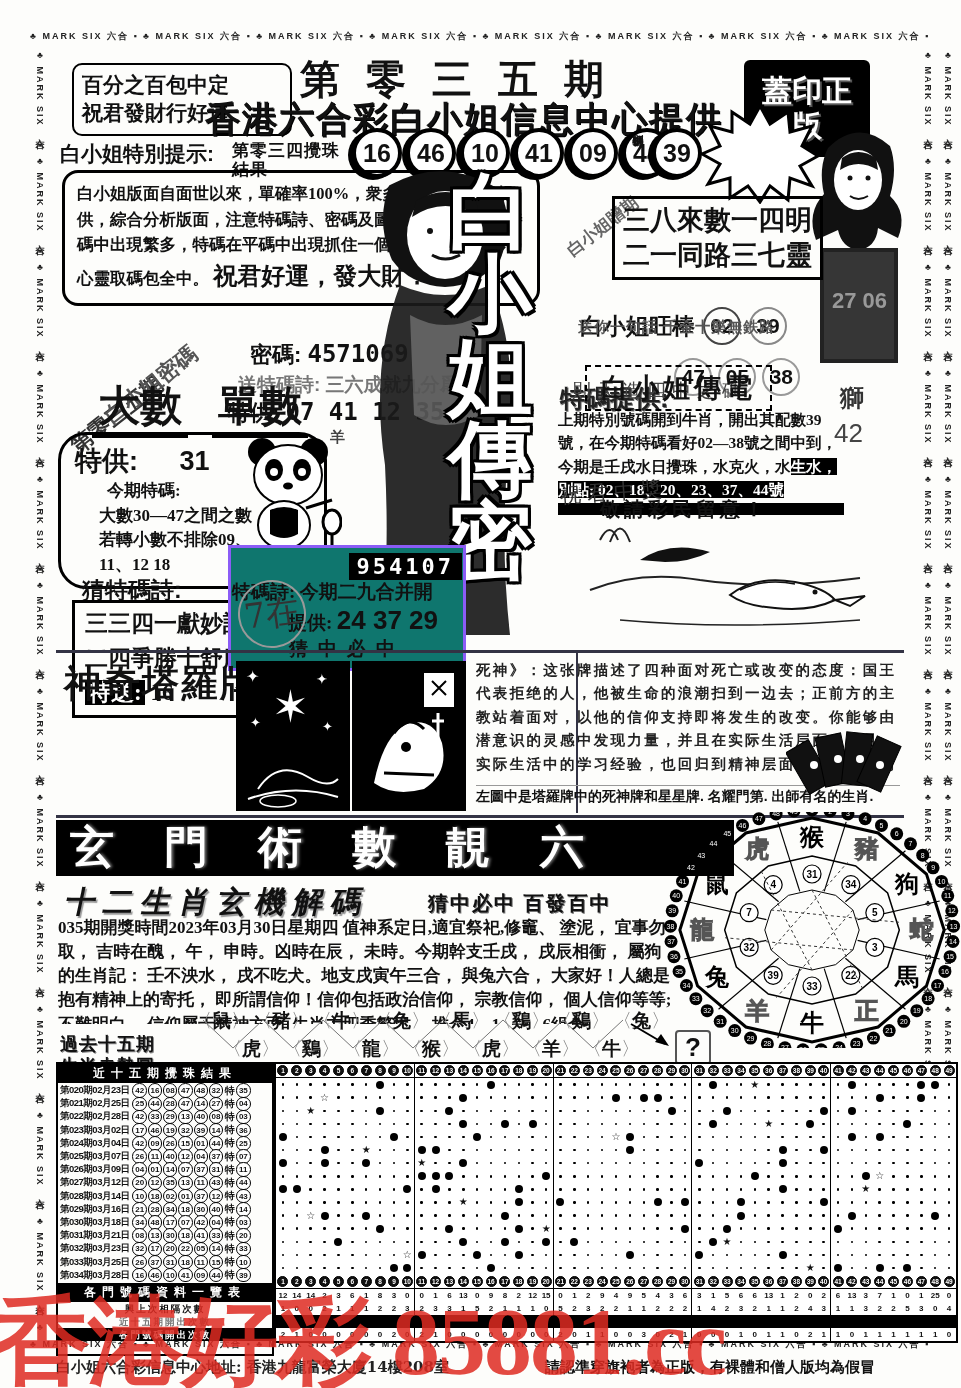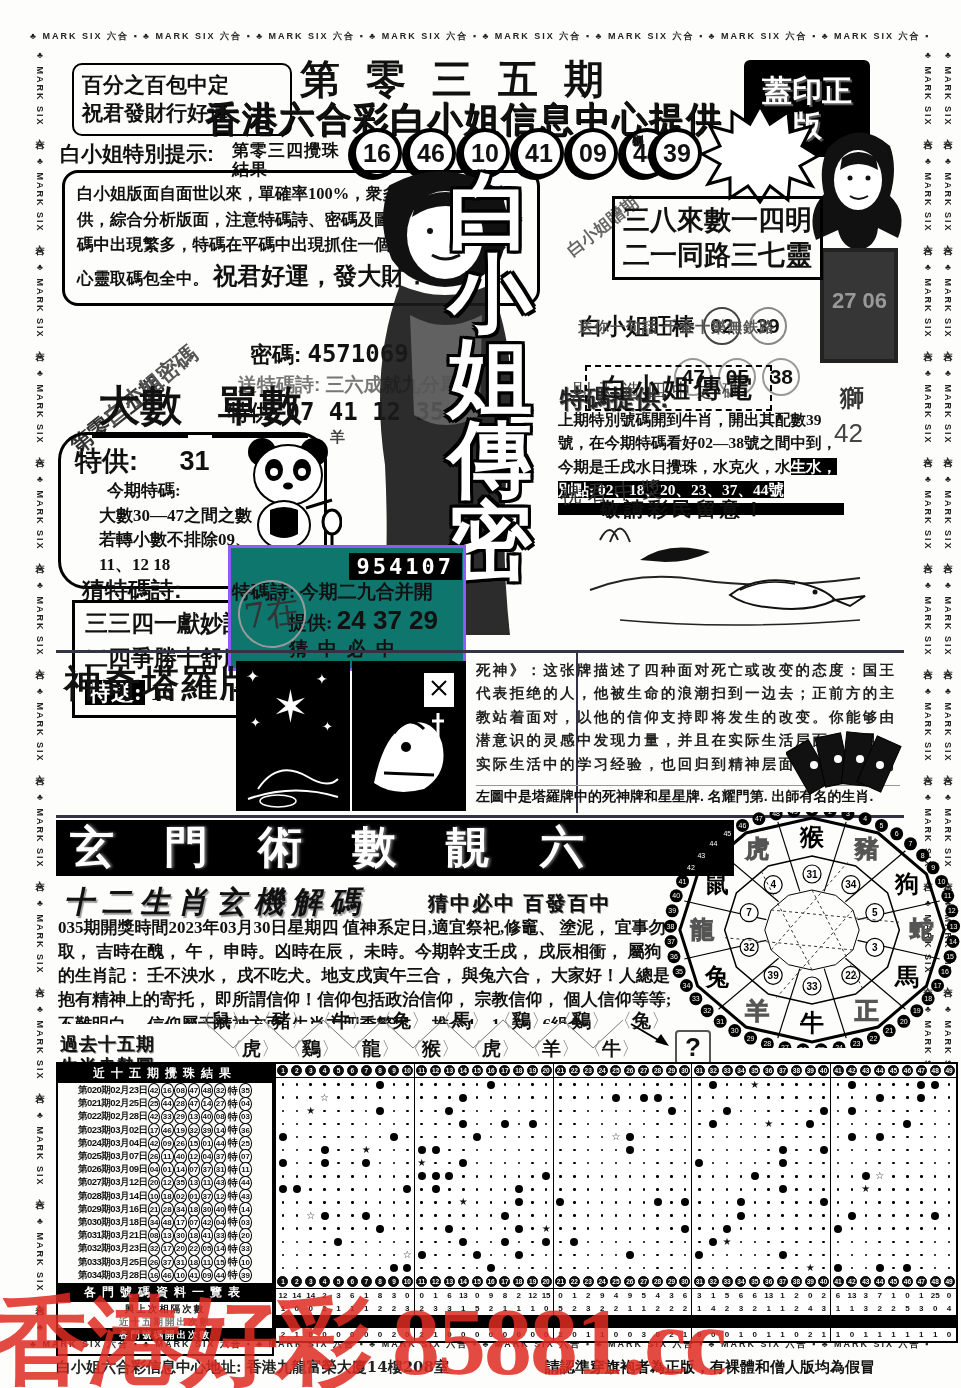--- a/index.html
+++ b/index.html
@@ -525,21 +525,21 @@
       <div class="zitem" style="left: 308px; top: 0px;"><span class="br">〈</span>鷄<span class="br">〉</span></div>
       <div class="zitem" style="left: 338px; top: 28px;"><span class="br">〈</span>羊<span class="br">〉</span></div>
       <div class="zitem" style="left: 368px; top: 0px;"><span class="br">〈</span>鷄<span class="br">〉</span></div>
       <div class="zitem" style="left: 398px; top: 28px;"><span class="br">〈</span>牛<span class="br">〉</span></div>
       <div class="zitem" style="left: 428px; top: 0px;"><span class="br">〈</span>兔<span class="br">〉</span></div>
       <div class="zq" style="position: absolute; left: 490px; top: 22px;">?</div>
     </div>
 
   <div class="abs htable" style="left:56px;top:1062px;width:214px;">
     <div class="hhead">近十五期攪珠結果</div>
-    <div id="hist-rows" style="padding:1px 20px;">
+    <div id="hist-rows" style="padding:1px 2px;">
         <div class="hrow">
           <span class="iss">第020期02月23日</span>
           <span class="ccirc">42</span>
           <span class="ccirc">16</span>
           <span class="ccirc">08</span>
           <span class="ccirc">47</span>
           <span class="ccirc">48</span>
           <span class="ccirc">32</span>
           <span class="tmark">特</span>
           <span class="ccirc">35</span>

